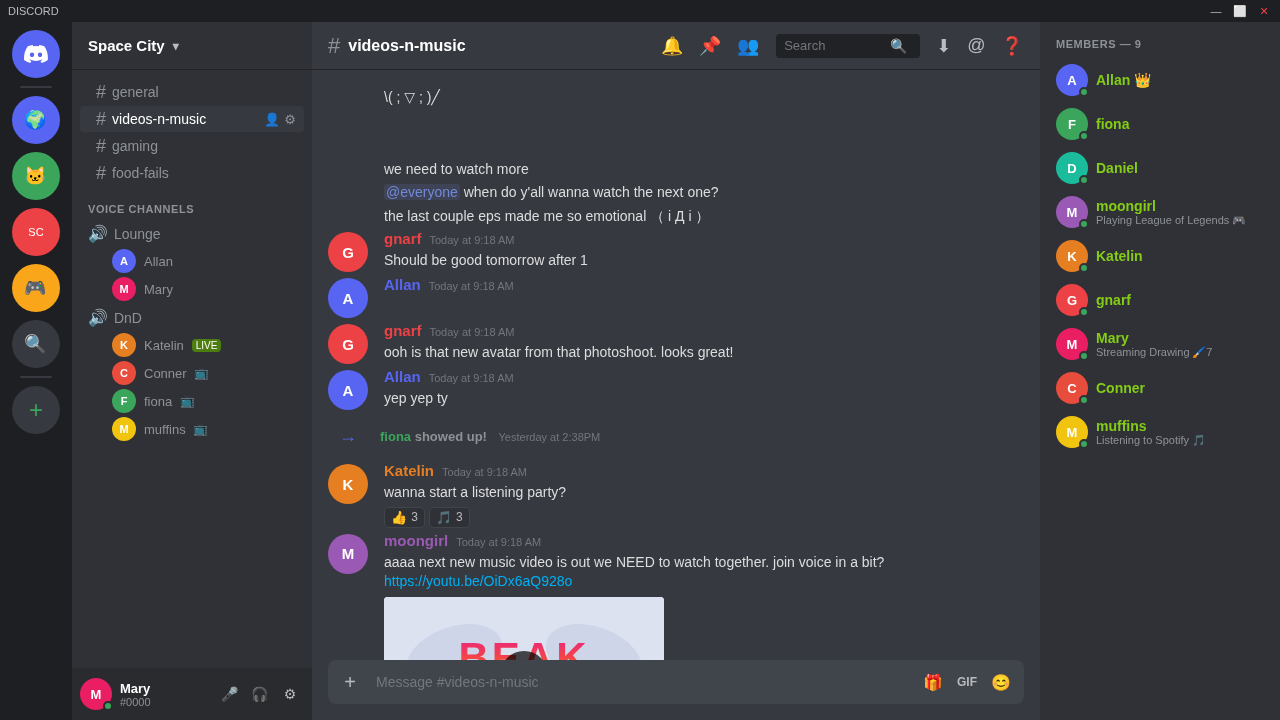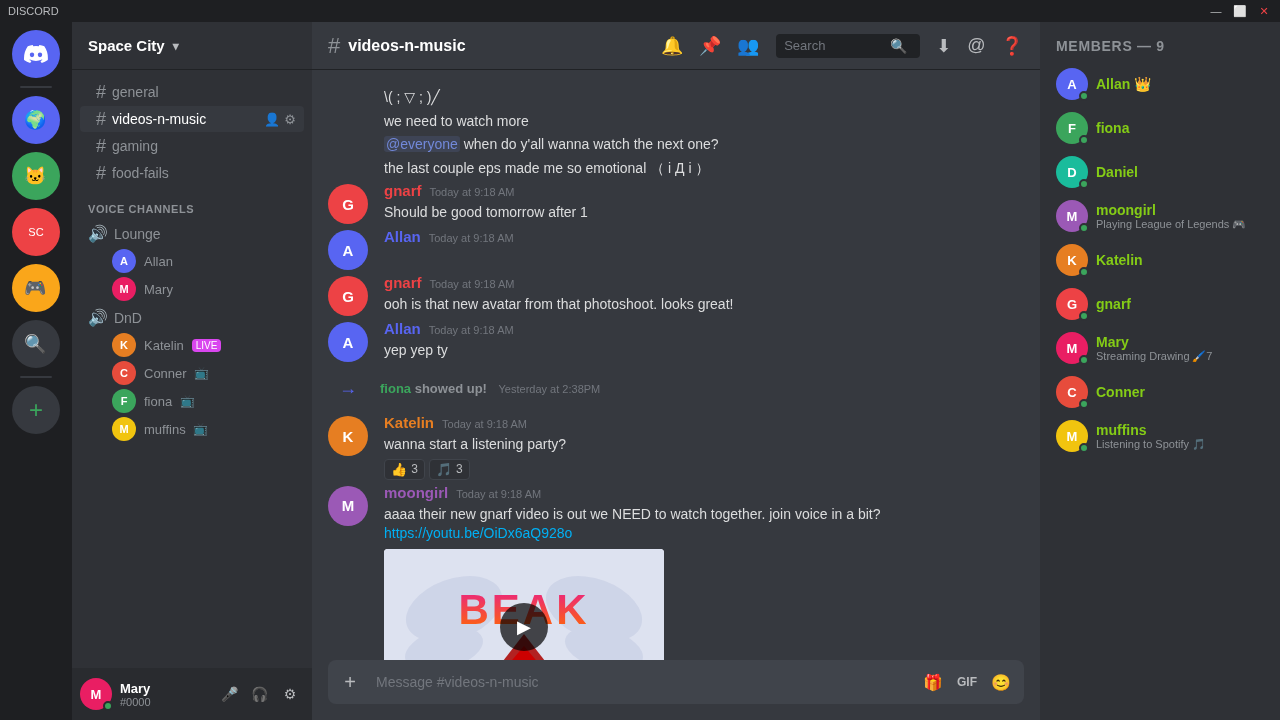--- a/index.html
+++ b/index.html
@@ -198,21 +198,21 @@
       border-radius: 50%;
       display: flex;
       align-items: center;
       justify-content: center;
       font-size: 11px;
       font-weight: bold;
       color: white;
     }
     .voice-member-badge {
       font-size: 10px;
-      background: #d946ef;
+      background: #4d7c0f;
       color: white;
       border-radius: 4px;
       padding: 1px 4px;
     }
     .voice-member-icon { font-size: 12px; color: #8e9297; }
 
     
     .user-panel {
       height: 52px;
       background: #292b2f;
@@ -419,21 +419,21 @@
     }
 
     
     .members-sidebar {
       width: 240px;
       background: #2f3136;
       padding: 16px 8px;
       overflow-y: auto;
     }
     .members-header {
-      font-size: 14px;
+      font-size: 11px;
       font-weight: 700;
       color: #8e9297;
       text-transform: uppercase;
       letter-spacing: 0.05em;
       padding: 0 8px 8px 8px;
     }
     .member-item {
       display: flex;
       align-items: center;
       padding: 6px 8px;
@@ -677,21 +677,21 @@
       </div>
     </div>
 
     <div class="messages-container">
 
       <div class="message-group" style="padding-left:72px;">
         <div class="message-content">
           <div class="message-text">\( ; ▽ ; )╱</div>
         </div>
       </div>
-      <div class="message-group" style="padding-left:72px;">
+      <div class="message-group" style="padding-left:72px;margin-top:48px;">
         <div class="message-content">
           <div class="message-text">we need to watch more</div>
         </div>
       </div>
       <div class="message-group" style="padding-left:72px;">
         <div class="message-content">
           <div class="message-text">
             <span class="mention">@everyone</span> when do y'all wanna watch the next one?
           </div>
         </div>
@@ -775,21 +775,21 @@
         </div>
       </div>
 
       <div class="message-group">
         <div class="message-avatar av-moongirl">M</div>
         <div class="message-content">
           <div class="message-header">
             <span class="message-author" style="color:#9b59b6;">moongirl</span>
             <span class="message-timestamp">Today at 9:18 AM</span>
           </div>
-          <div class="message-text">aaaa their new gnarf video is out we NEED to watch together. join voice in a bit?</div>
+          <div class="message-text">aaaa next new music video is out we NEED to watch together. join voice in a bit?</div>
           <a class="message-link">https://youtu.be/OiDx6aQ928o</a>
           
           <div class="video-embed">
             <div class="video-thumbnail">
               <div class="video-thumbnail-bg">
 
                 <svg width="280" height="157" viewBox="0 0 280 157" xmlns="http://www.w3.org/2000/svg">
                   <rect width="280" height="157" fill="#dde2f0"></rect>
 
                   <g opacity="0.5" fill="#c0c8e0">

